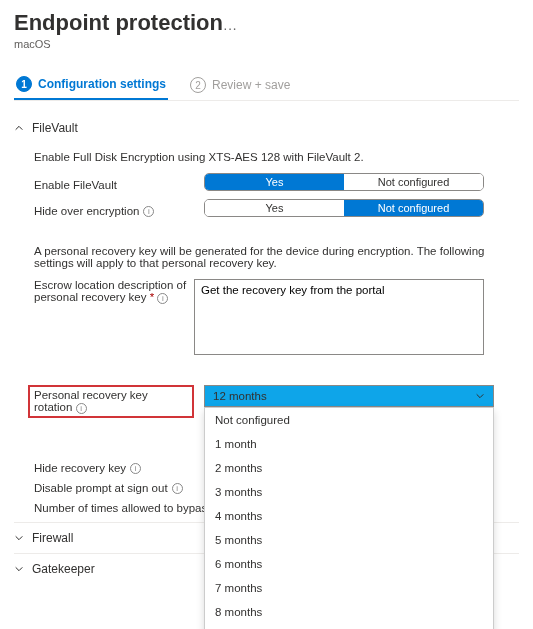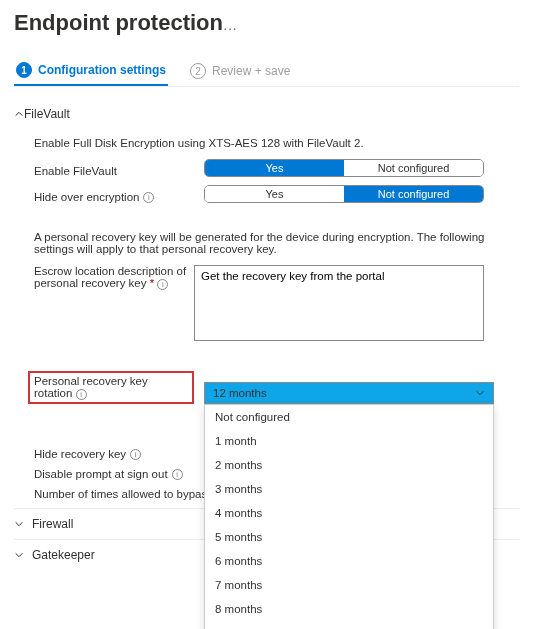--- a/index.html
+++ b/index.html
@@ -10,21 +10,21 @@
   .dots { color: #666; font-size: 14px; }
   .subtitle { font-size: 11px; color: #605e5c; margin-top: 2px; }
   .tabs { display: flex; gap: 20px; margin-top: 20px; border-bottom: 1px solid #edebe9; }
   .tab { display: flex; align-items: center; gap: 6px; padding: 6px 2px; cursor: pointer; }
   .tab.active { border-bottom: 2px solid #0078d4; color: #0078d4; font-weight: 600; }
   .tab-num { width: 16px; height: 16px; border-radius: 50%; border: 1px solid #0078d4; display: inline-flex; align-items: center; justify-content: center; font-size: 10px; color: #0078d4; }
   .tab.active .tab-num { background: #0078d4; color: #fff; border-color: #0078d4; }
   .tab.inactive .tab-num { border-color: #a19f9d; color: #a19f9d; }
   .tab.inactive { color: #a19f9d; }
   .section { margin-top: 14px; }
-  .section-header { display: flex; align-items: center; font-size: 12px; font-weight: 400; padding: 6px 0; cursor: pointer; }
+  .section-header { display: flex; align-items: center; gap: 8px; font-size: 12px; font-weight: 400; padding: 6px 0; cursor: pointer; }
   .chevron { width: 10px; height: 10px; display: inline-block; }
   .section-body { padding: 4px 0 0 20px; }
   .desc { font-size: 11.5px; color: #323130; margin: 6px 0 10px; }
   .row { display: flex; align-items: flex-end; margin: 8px 0; gap: 10px; }
   .label { width: 160px; font-size: 11.5px; color: #323130; display: flex; align-items: center; gap: 4px; }
   .info { width: 11px; height: 11px; border: 1px solid #888; border-radius: 50%; display: inline-flex; align-items: center; justify-content: center; font-size: 8px; color: #888; }
   .seg { display: flex; flex: 1; border: 1px solid #8a8886; border-radius: 5px; overflow: hidden; height: 18px; max-width: 280px; }
   .seg-btn { flex: 1; text-align: center; font-size: 11px; line-height: 16px; cursor: pointer; background: #fff; }
   .seg-btn.sel { background: #0078d4; color: #fff; }
   .textarea-row { display: flex; gap: 0; margin: 8px 0; }
@@ -41,20 +41,21 @@
   .spacer { height: 14px; }
 </style>
 </head>
 <body>
 
 <div class="page">
   <div class="header">
     <h1 class="title">Endpoint protection</h1>
     <span class="dots">···</span>
   </div>
+  <div class="subtitle">macOS</div>
 
   <div class="tabs">
     <div class="tab active">
       <span class="tab-num">1</span>
       <span>Configuration settings</span>
     </div>
     <div class="tab inactive">
       <span class="tab-num">2</span>
       <span>Review + save</span>
     </div>
@@ -98,21 +99,21 @@
         <div class="textarea-label">
           <span>Escrow location description of personal recovery key</span>
           <span class="req"> *</span>
           <span class="info">i</span>
         </div>
         <textarea style="">Get the recovery key from the portal</textarea>
       </div>
 
       <div class="spacer"></div>
 
-      <div class="row" style="align-items:flex-end;">
+      <div class="row" style="align-items:flex-start;">
         <div class="label">
           <span class="highlight-box">
             <span>Personal recovery key rotation</span>
             <span class="info">i</span>
           </span>
         </div>
         <div class="select-wrap">
           <div class="select-box">
             <span>12 months</span>
             <svg class="chev-down" viewBox="0 0 12 12">

